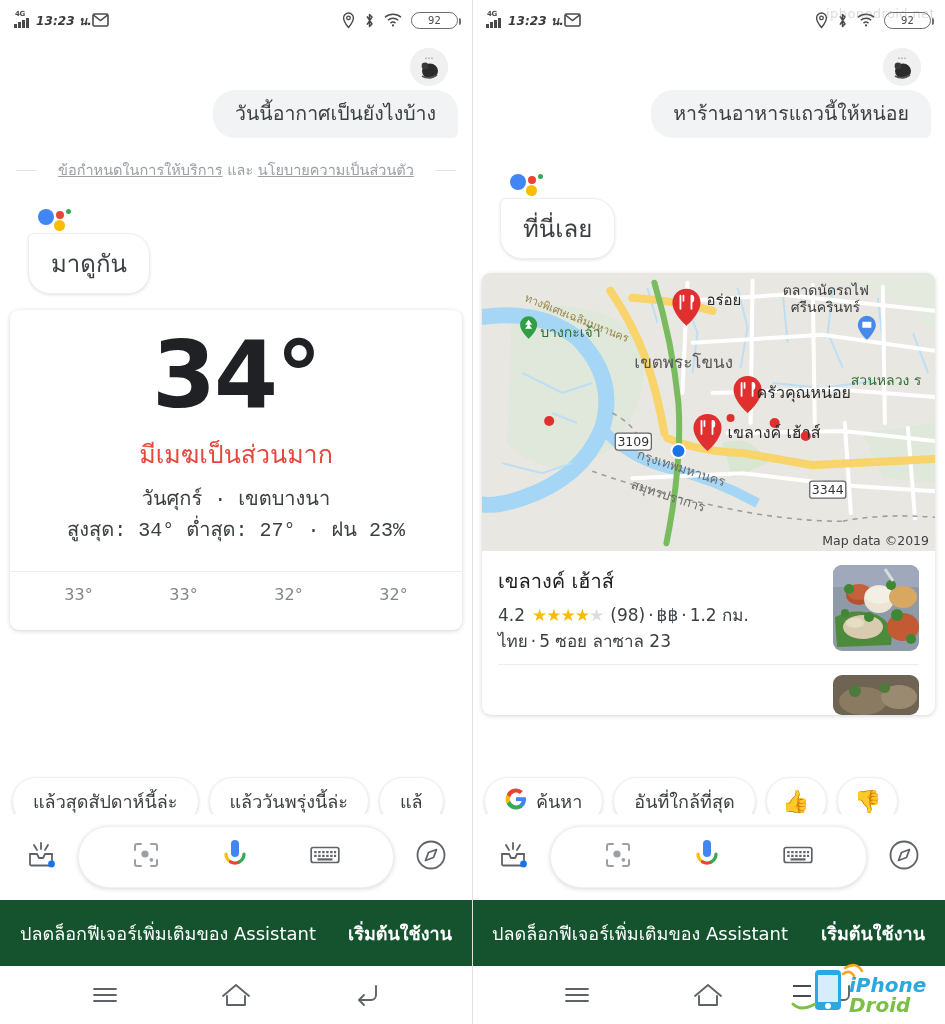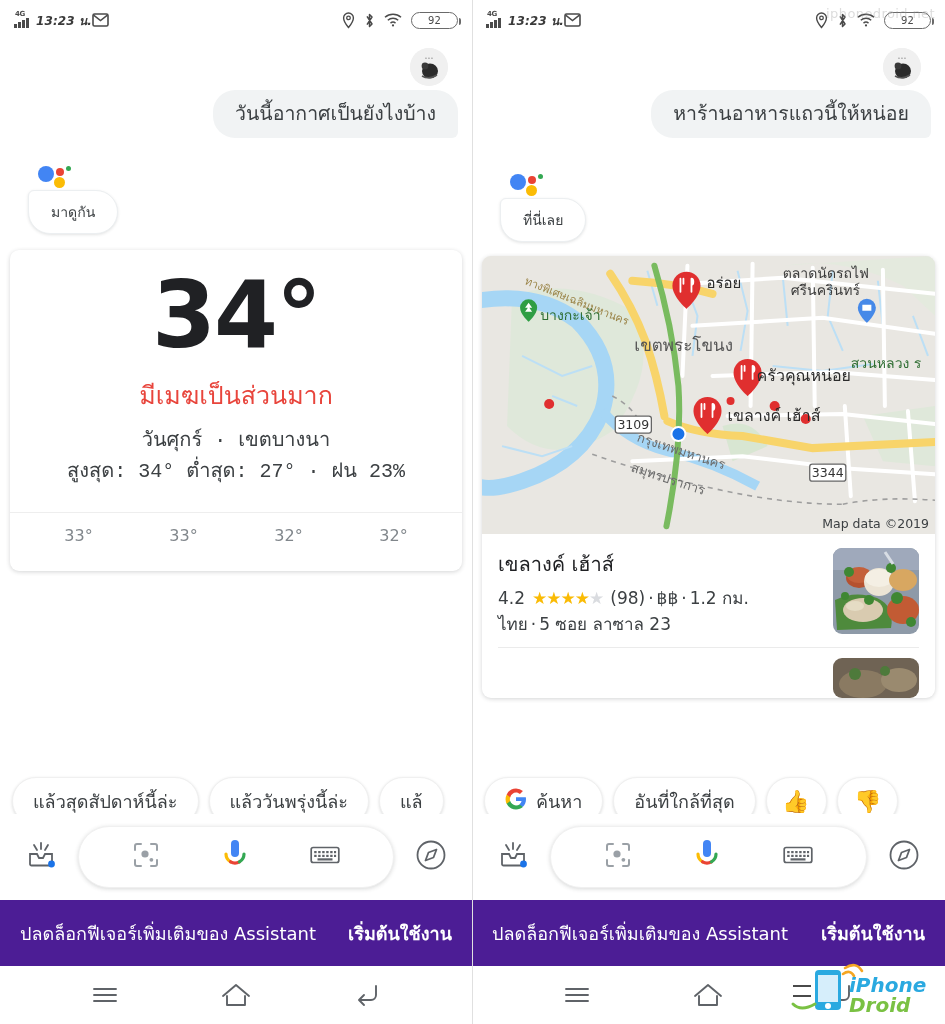--- a/index.html
+++ b/index.html
@@ -60,21 +60,21 @@
   .dot { position:absolute; border-radius:50%; }
   .d-blue   { width:16px; height:16px; background:#4285f4; left:0;  top:2px; }
   .d-red    { width:8px;  height:8px;  background:#ea4335; left:18px; top:4px; }
   .d-green  { width:5px;  height:5px;  background:#34a853; left:28px; top:2px; }
   .d-yellow { width:11px; height:11px; background:#fbbc05; left:16px; top:13px; }
 
   .bubble-asst { display:inline-block; background:#fff;
                  border:1px solid #eceff1;
                  box-shadow:0 1px 3px rgba(60,64,67,.14);
                  border-radius:6px 22px 22px 22px;
-                 padding:10px 22px; font-size:14px; color:#3c4043;
+                 padding:10px 22px; font-size:24px; color:#3c4043;
                  margin:4px 0 0 14px; }
 
   
   .card { margin:16px 10px 0 10px; background:#fff; border-radius:9px;
           box-shadow:0 1px 4px rgba(60,64,67,.22); overflow:hidden; }
   .wx-body { padding:22px 0 0 0; text-align:center; }
   .wx-temp { font-size:92px; line-height:.96; font-weight:bold; color:#202124;
              letter-spacing:-2px; }
   .wx-cond { font-size:25px; color:#e8453c; margin-top:14px; }
   .wx-meta { font-size:20px; color:#3c4043; margin-top:11px; line-height:1.45;font-family:Liberation Mono, monospace; }
@@ -121,21 +121,21 @@
               display:flex; align-items:center; padding:0 18px; background:#fff; }
   .ib-side { width:46px; display:flex; justify-content:center; }
   .ib-pill { flex:1; margin:0 14px; height:62px; border-radius:34px;
              background:#fff; border:1px solid #f0f0f0;
              box-shadow:0 1px 4px rgba(60,64,67,.2);
              display:flex; align-items:center; justify-content:space-around;
              padding:0 22px; }
 
   
   .promo { position:absolute; left:0; right:0; bottom:58px; height:66px;
-           background:#4c1d95; display:flex; align-items:center;
+           background:#14532d; display:flex; align-items:center;
            padding:0 20px; color:#fff; }
   .promo-text { font-size:18px; }
   .promo-cta { margin-left:auto; font-size:18px; font-weight:bold; }
 
   
   .navbar { position:absolute; left:0; right:0; bottom:0; height:58px;
             background:#fff; display:flex; align-items:center;
             justify-content:space-around; padding:0 40px; }
   .nav-ico { color:#5f6368; display:flex; }
 
@@ -205,20 +205,25 @@
             <circle cx="15" cy="18" r="3.4" fill="#3a3a3a"></circle>
             <path d="M12 28 Q19 32 27 27" stroke="#555" stroke-width="1.6" fill="none"></path>
             <text x="19" y="12" font-size="5" fill="#8d8d8d" text-anchor="middle" font-family="DejaVu Sans">•••</text>
           </svg>
         </div>
       </div>
       <div class="user-row">
         <div class="bubble-user">วันนี้อากาศเป็นยังไงบ้าง</div>
       </div>
 
+      <div class="legal">
+        <span class="line"></span>
+        <span class="mid"><a href="#">ข้อกำหนดในการให้บริการ</a><span> และ </span><a href="#">นโยบายความเป็นส่วนตัว</a></span>
+        <span class="line"></span>
+      </div>
 
       <div class="assistant-dots">
         <span class="dot d-blue"></span>
           <span class="dot d-red"></span>
         <span class="dot d-green"></span>
           <span class="dot d-yellow"></span>
       </div>
       <div class="bubble-asst">มาดูกัน</div>
     </div>
 

